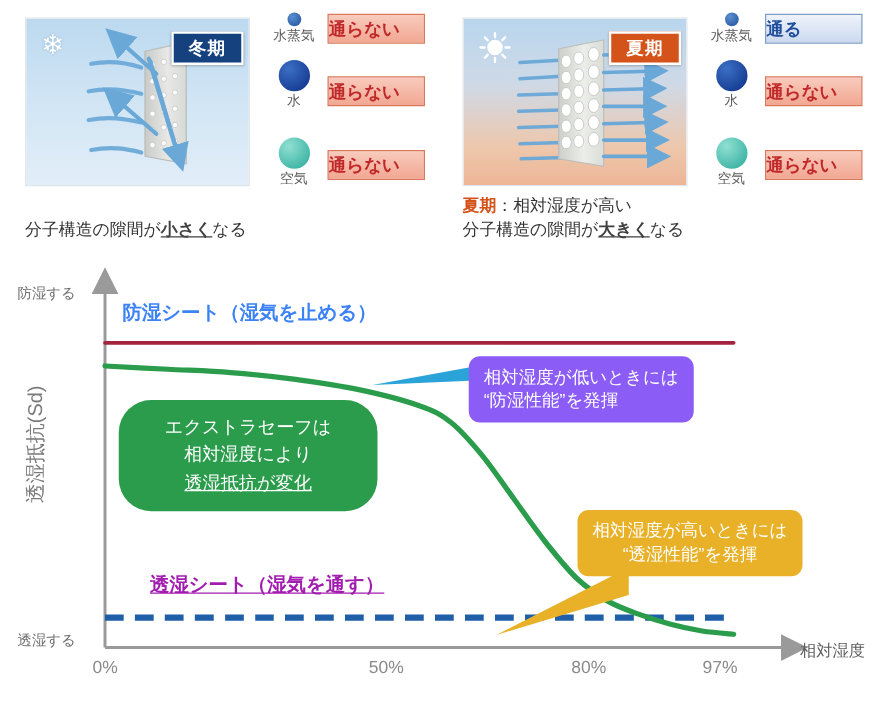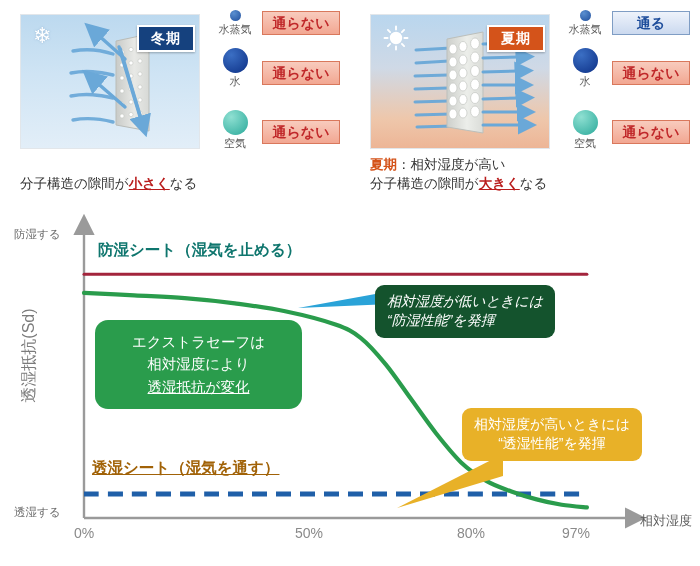--- a/index.html
+++ b/index.html
@@ -36,58 +36,58 @@
   .sun{position:absolute;left:12px;top:10px;width:26px;height:26px;}
   .legend-col{position:absolute;top:10px;width:60px;text-align:center;}
 
   .dot{border-radius:50%;margin:0 auto;display:block;}
   .dot-vapor{width:11px;height:11px;background:radial-gradient(circle at 35% 30%,#5a8fd0,#1f4e9c);}
   .dot-water{width:25px;height:25px;background:radial-gradient(circle at 33% 28%,#3b6fc4,#0c2f85);}
   .dot-air{width:25px;height:25px;background:radial-gradient(circle at 33% 28%,#8fe0d2,#2aa99a);}
   .dot-label{font-size:11px;color:#5b5b5b;margin-top:2px;line-height:1.1;}
 
   .badge{
-    position:absolute;width:78px;height:24px;line-height:23px;text-align:center;
+    position:absolute;width:78px;height:24px;line-height:23px;text-align:left;
     font-size:14px;font-weight:bold;box-sizing:border-box;
   }
   .badge-no{
     background:linear-gradient(to bottom,#f8cbbd,#f2a792);
     border:1px solid #d9785c;color:#c0282a;
   }
   .badge-yes{
     background:linear-gradient(to bottom,#eef3fb,#cbd9ef);
     border:1px solid #7f9dc4;color:#1f4e9c;
   }
 
   .caption{position:absolute;left:20px;font-size:13.5px;color:#333333;line-height:1.45;white-space:nowrap;}
   .cap1{top:155px;}
   .cap2{top:174px;}
   .kw-winter{color:#15417e;font-weight:bold;}
   .kw-summer{color:#d4531a;font-weight:bold;}
-  .kw-red{color:#b91c1c;font-weight:bold;text-decoration:underline;}
+  .kw-red{color:#404040;font-weight:bold;text-decoration:underline;}
 
   
   #chart{position:absolute;left:0;top:205px;width:564px;height:361px;}
   .axis-cap{position:absolute;font-size:11.5px;color:#6e6e6e;white-space:nowrap;}
   .ylabel{
     position:absolute;left:-36px;top:140px;width:130px;text-align:center;
     transform:rotate(-90deg);font-size:16px;color:#7b7b7b;white-space:nowrap;
   }
   .tick{position:absolute;font-size:14px;color:#8a8a8a;white-space:nowrap;}
 
   .line-label{position:absolute;white-space:nowrap;font-weight:bold;}
-  .label-red{color:#0f766e;font-size:15.5px;text-align:right;}
-  .label-blue{color:#a16207;font-size:15.5px;text-decoration:underline;}
+  .label-red{color:#3b82f6;font-size:15.5px;text-align:right;}
+  .label-blue{color:#a21caf;font-size:15.5px;text-decoration:underline;margin-left:28px;}
 
   .callout{
     position:absolute;border-radius:9px;color:#ffffff;
     font-size:14px;line-height:1.35;padding:7px 12px 8px 12px;box-sizing:border-box;
     white-space:nowrap;
   }
-  .callout-blue{background:#14532d;font-style:italic;}
+  .callout-blue{background:#8b5cf6;}
   .callout-orange{background:#e8b128;}
   .callout-green{
     background:#2a9c4c;border-radius:13px;text-align:center;
     font-size:14.5px;line-height:1.55;padding:11px 16px;
   }
   .u{text-decoration:underline;}
 </style>
 </head>
 <body>
 
@@ -302,21 +302,21 @@
   <div class="axis-cap" style="left:640px;top:307px;font-size:13px;color:#5d5d5d;">相対湿度</div>
 
   <div class="tick" style="left:74px;top:320px;">0%</div>
   <div class="tick" style="left:295px;top:320px;">50%</div>
   <div class="tick" style="left:457px;top:320px;">80%</div>
   <div class="tick" style="left:562px;top:320px;">97%</div>
 
   <div class="line-label label-red" style="left:98px;top:35px;">防湿シート（湿気を止める）</div>
   <div class="line-label label-blue" style="left:92px;top:253px;">透湿シート（湿気を通す）</div>
 
-  <div class="callout callout-green" style="left:95px;top:115px;width:207px;">
+  <div class="callout callout-green" style="left:95px;top:115px;width:207px;border-radius:26px;">
     <div>エクストラセーフは</div>
     <div>相対湿度により</div>
     <div class="u">透湿抵抗が変化</div>
   </div>
 
   <svg width="120" height="40" style="position:absolute;left:296px;top:80px;">
     <path d="M118,2 L2,23 L118,18 Z" fill="#2aa3d8"></path>
   </svg>
   <div class="callout callout-blue" style="left:375px;top:80px;">
     <div>相対湿度が低いときには</div>

